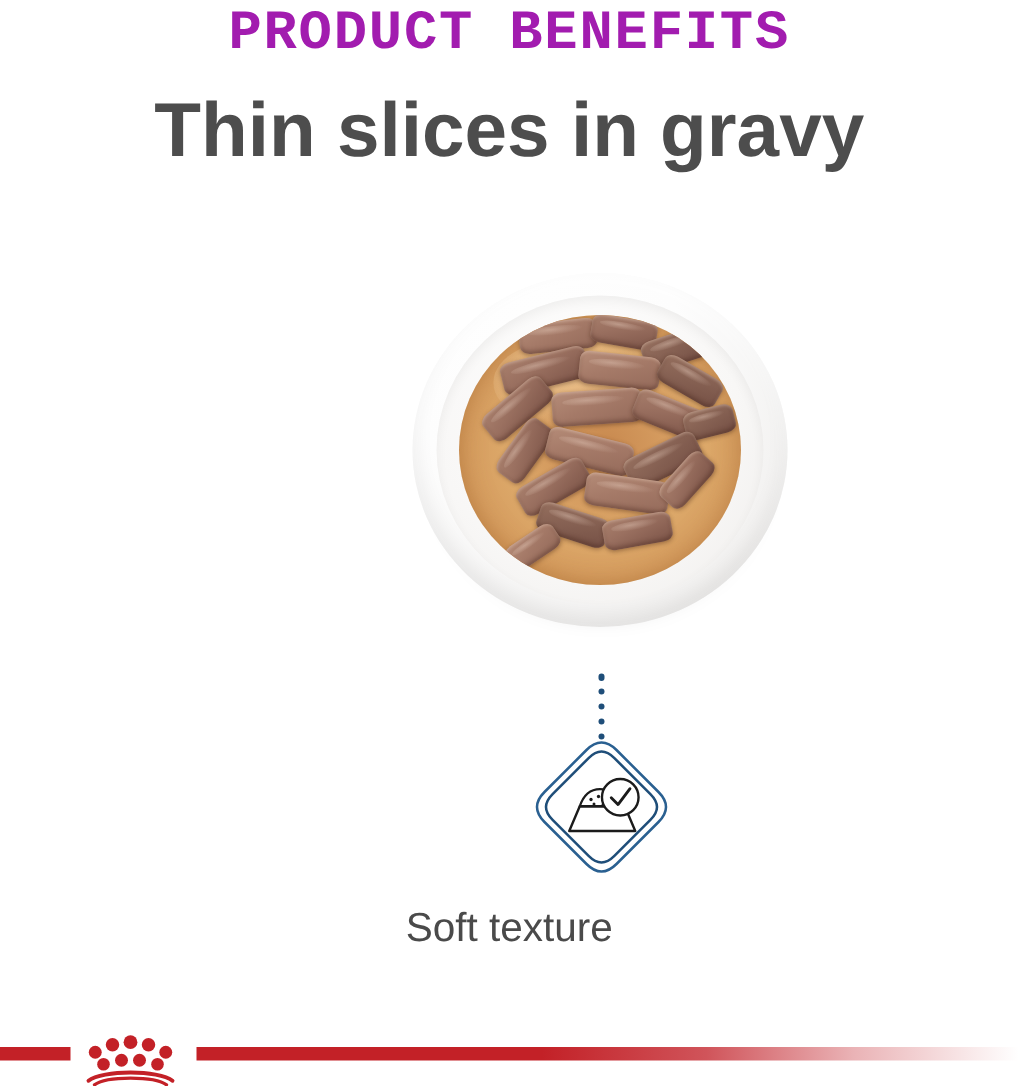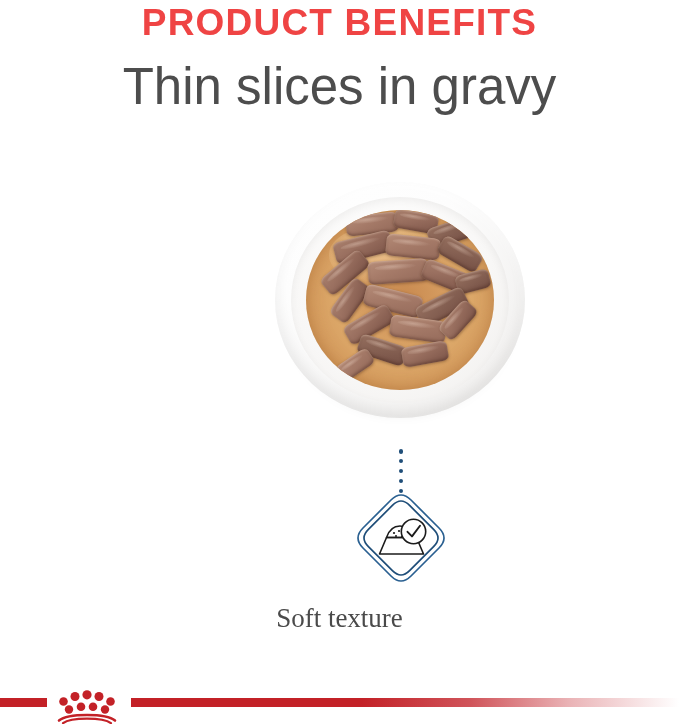--- a/index.html
+++ b/index.html
@@ -24,32 +24,32 @@
 
   
   .header {
     position: absolute;
     top: 0;
     left: 0;
     width: 679px;
     text-align: center;
   }
   .eyebrow {
-    font-family: Liberation Sans, sans-serif;
+    font-family: Liberation Mono, monospace;
     font-weight: bold;
     font-size: 37px;
     letter-spacing: 1.2px;
-    color: #ef4444;
+    color: #a21caf;
     margin-top: 4px;
     line-height: 1.05;
     white-space: nowrap;
   }
   .headline {
     font-family: "Liberation Sans", sans-serif;
-    font-weight: normal;
+    font-weight: bold;
     font-size: 51px;
     color: #4d4d4d;
     margin-top: 16px;
     line-height: 1.08;
     white-space: nowrap;
   }
 
   
   .bowl-wrap {
     position: absolute;
@@ -176,21 +176,21 @@
   }
   .badge svg { display: block; }
 
   
   .caption {
     position: absolute;
     left: 0;
     top: 602px;
     width: 679px;
     text-align: center;
-    font-family: Liberation Serif, serif;
+    font-family: Liberation Sans, sans-serif;
     font-size: 27px;
     font-weight: normal;
     color: #4a4a4a;
     line-height: 1.23;
   }
   .caption .line { display: block; white-space: nowrap; }
 
   
   .footer {
     position: absolute;

